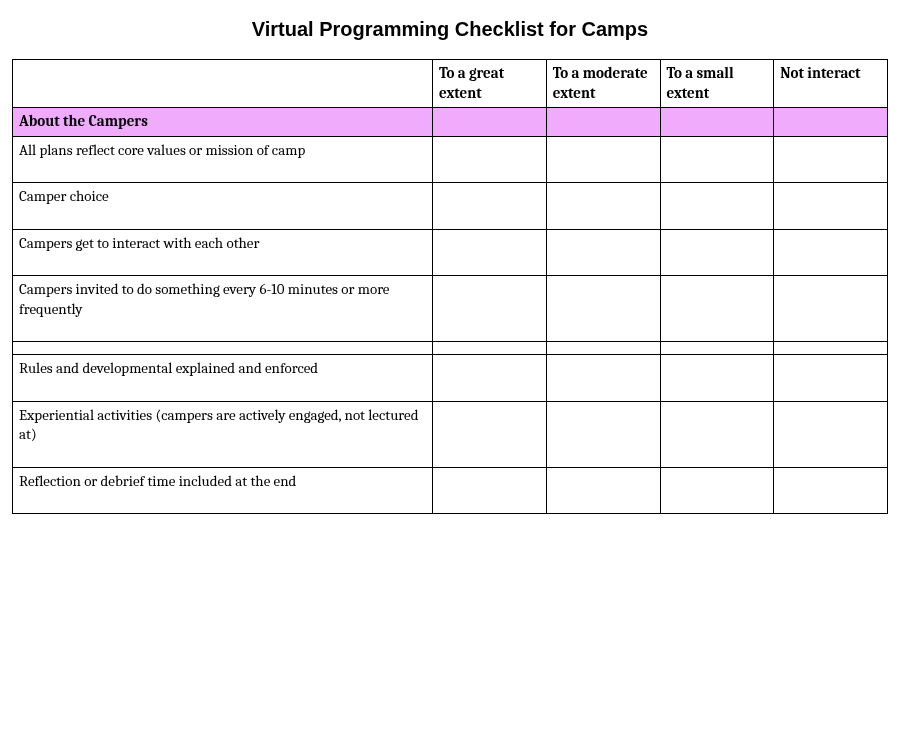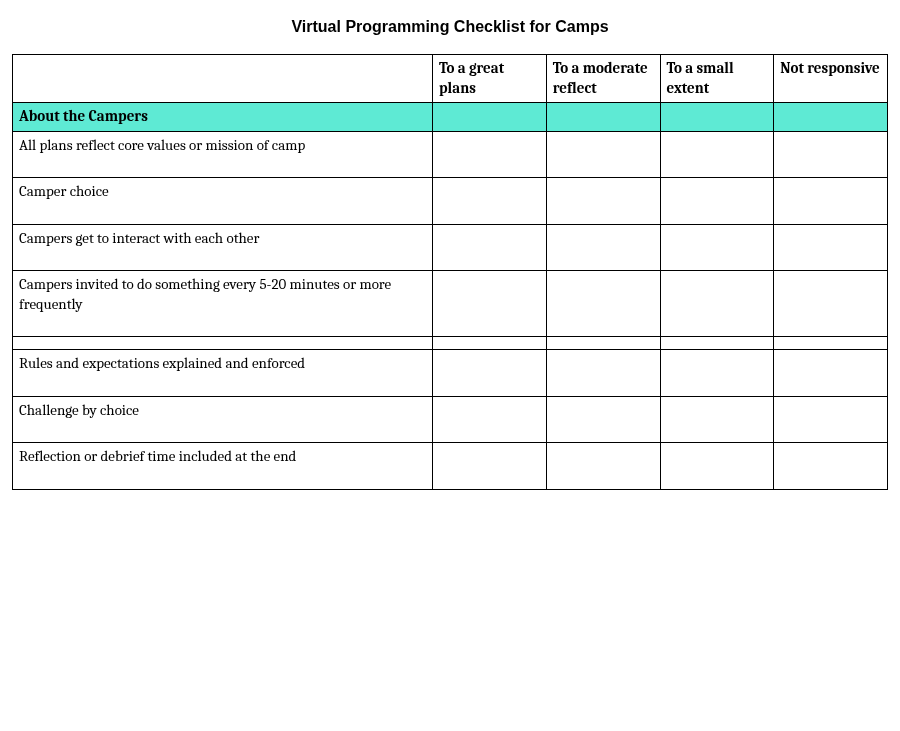--- a/index.html
+++ b/index.html
@@ -5,21 +5,21 @@
     body {
       font-family: Cambria, Georgia, 'Times New Roman', serif;
       margin: 0;
       padding: 18px 12px;
       background: #fff;
       color: #000;
     }
     h1 {
       font-family: Arial, Helvetica, sans-serif;
       font-weight: 900;
-      font-size: 16px;
+      font-size: 20px;
       text-align: center;
       margin: 0 0 18px 0;
     }
     table {
       border-collapse: collapse;
       width: 100%;
       table-layout: fixed;
     }
     th, td {
       border: 1px solid #000;
@@ -28,21 +28,21 @@
       font-size: 15px;
       line-height: 1.3;
     }
     th {
       font-weight: bold;
       text-align: left;
     }
     col.label-col { width: 48%; }
     col.rating-col { width: 13%; }
     tr.section-row td, tr.section-row th {
-      background: #5eead4;
+      background: #f0abfc;
       font-weight: bold;
     }
     tr.item-row td.label-cell {
       padding-bottom: 22px;
       margin-top: 18px;
     }
     tr.spacer-row td {
       height: 12px;
       padding: 0;
     }
@@ -56,24 +56,24 @@
   <colgroup>
     <col class="label-col">
     <col class="rating-col">
     <col class="rating-col">
     <col class="rating-col">
     <col class="rating-col">
   </colgroup>
   <thead>
     <tr>
       <th></th>
-      <th>To a great plans</th>
-      <th>To a moderate reflect</th>
+      <th>To a great extent</th>
+      <th>To a moderate extent</th>
       <th>To a small extent</th>
-      <th>Not responsive</th>
+      <th>Not interact</th>
     </tr>
   </thead>
   <tbody>
     <tr class="section-row">
       <td>About the Campers</td>
       <td></td>
       <td></td>
       <td></td>
       <td></td>
     </tr>
@@ -92,42 +92,42 @@
       <td></td>
     </tr>
     <tr class="item-row">
       <td class="label-cell">Campers get to interact with each other</td>
       <td></td>
       <td></td>
       <td></td>
       <td></td>
     </tr>
     <tr class="item-row">
-      <td class="label-cell">Campers invited to do something every 5-20 minutes or more frequently</td>
+      <td class="label-cell">Campers invited to do something every 6-10 minutes or more frequently</td>
       <td></td>
       <td></td>
       <td></td>
       <td></td>
     </tr>
     <tr class="spacer-row">
       <td></td>
         <td></td>
         <td></td>
         <td></td>
         <td></td>
     </tr>
     <tr class="item-row">
-      <td class="label-cell">Rules and expectations explained and enforced</td>
+      <td class="label-cell">Rules and developmental explained and enforced</td>
       <td></td>
       <td></td>
       <td></td>
       <td></td>
     </tr>
     <tr class="item-row">
-      <td class="label-cell">Challenge by choice</td>
+      <td class="label-cell">Experiential activities (campers are actively engaged, not lectured at)</td>
       <td></td>
       <td></td>
       <td></td>
       <td></td>
     </tr>
     <tr class="item-row">
       <td class="label-cell">Reflection or debrief time included at the end</td>
       <td></td>
       <td></td>
       <td></td>

